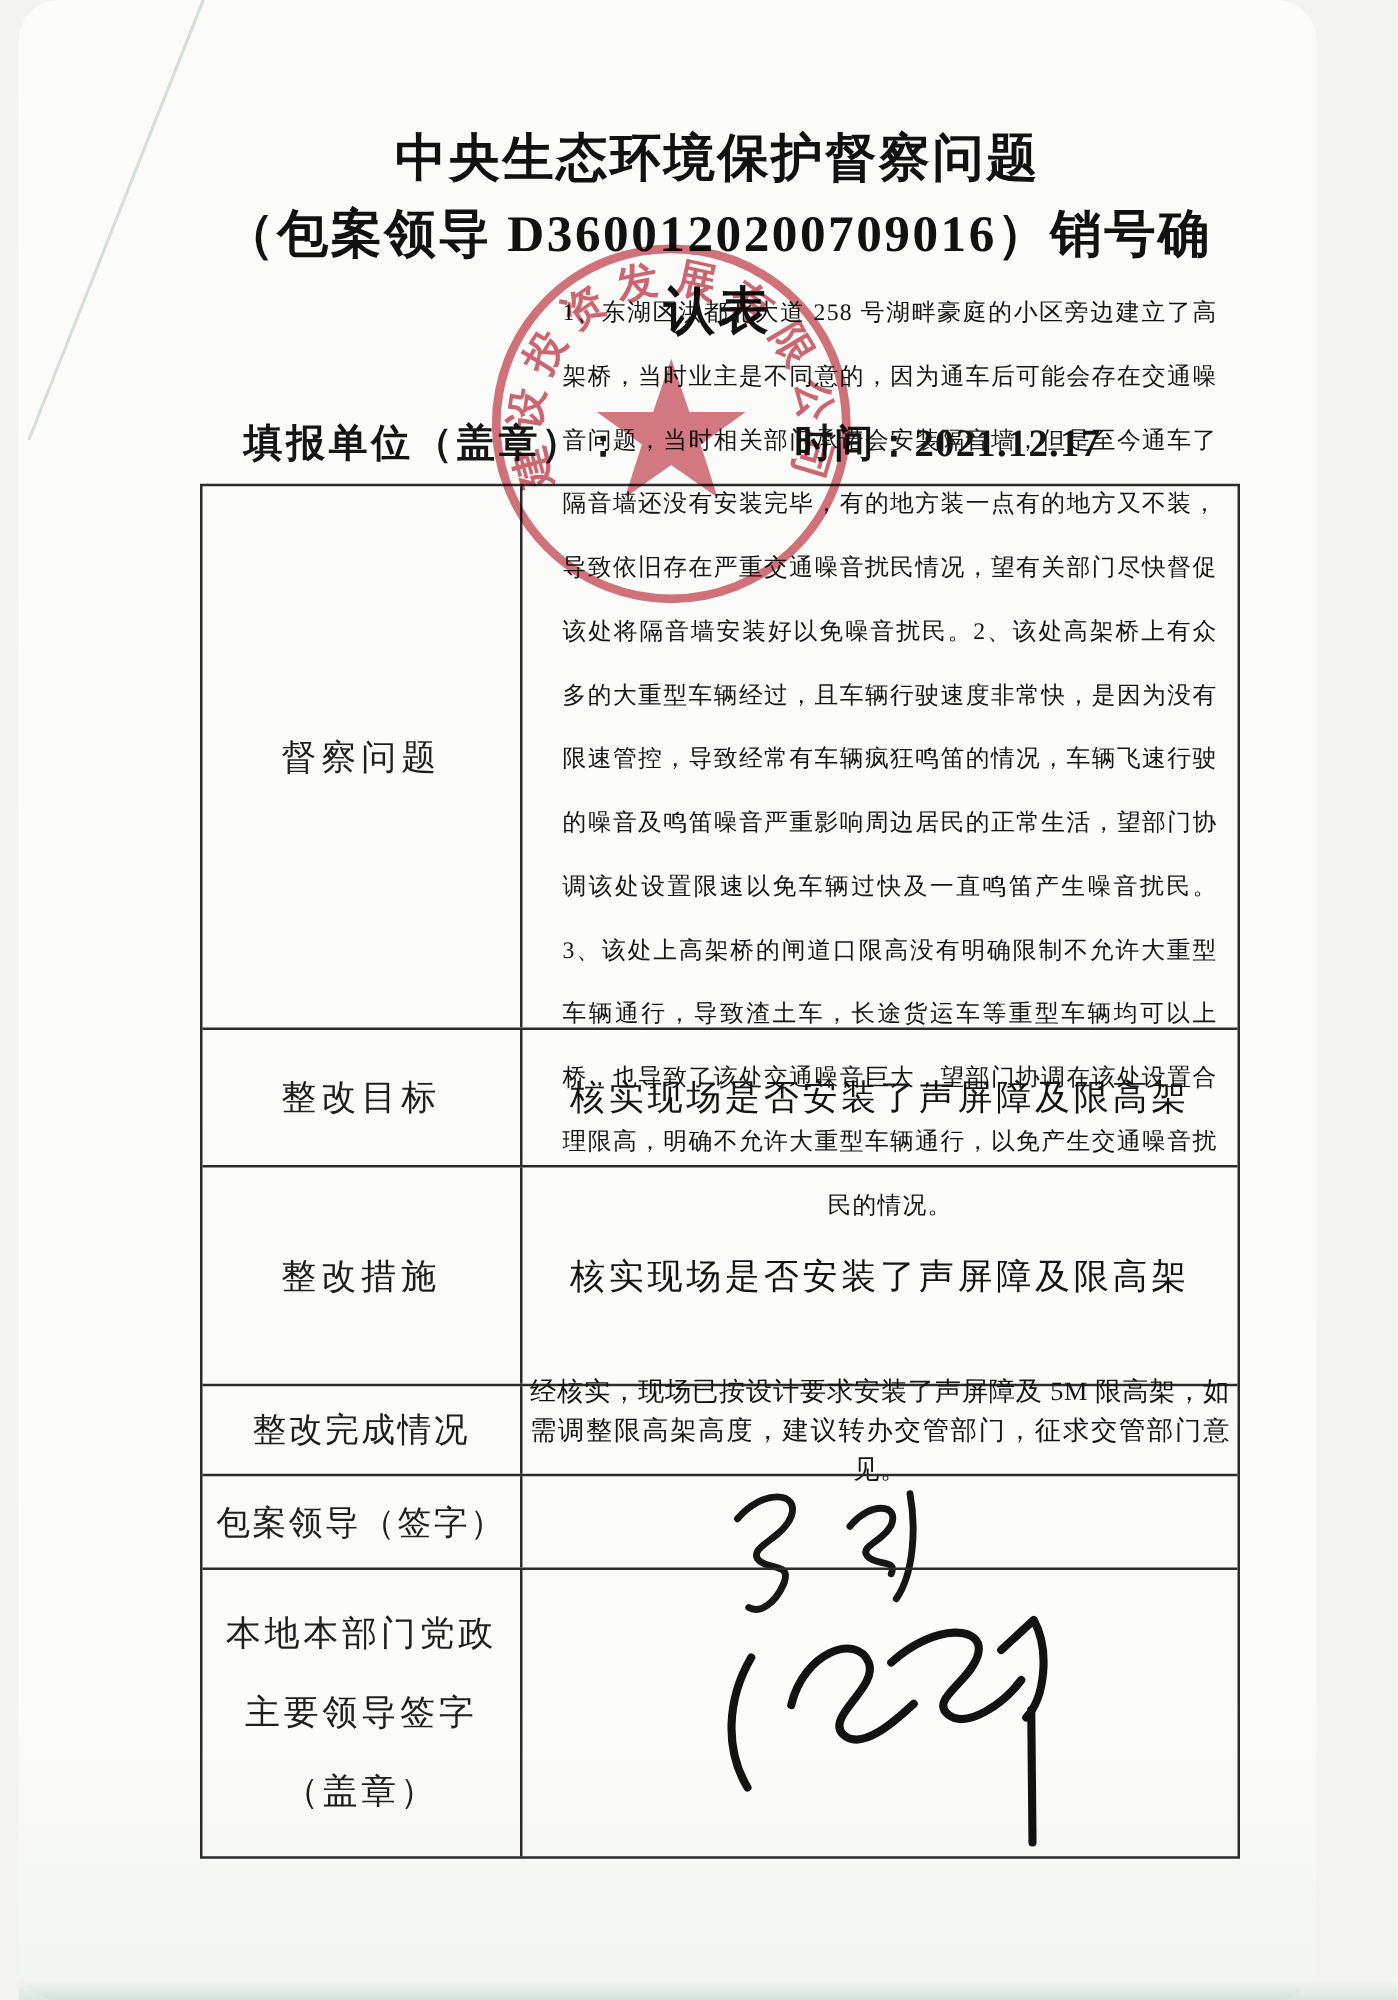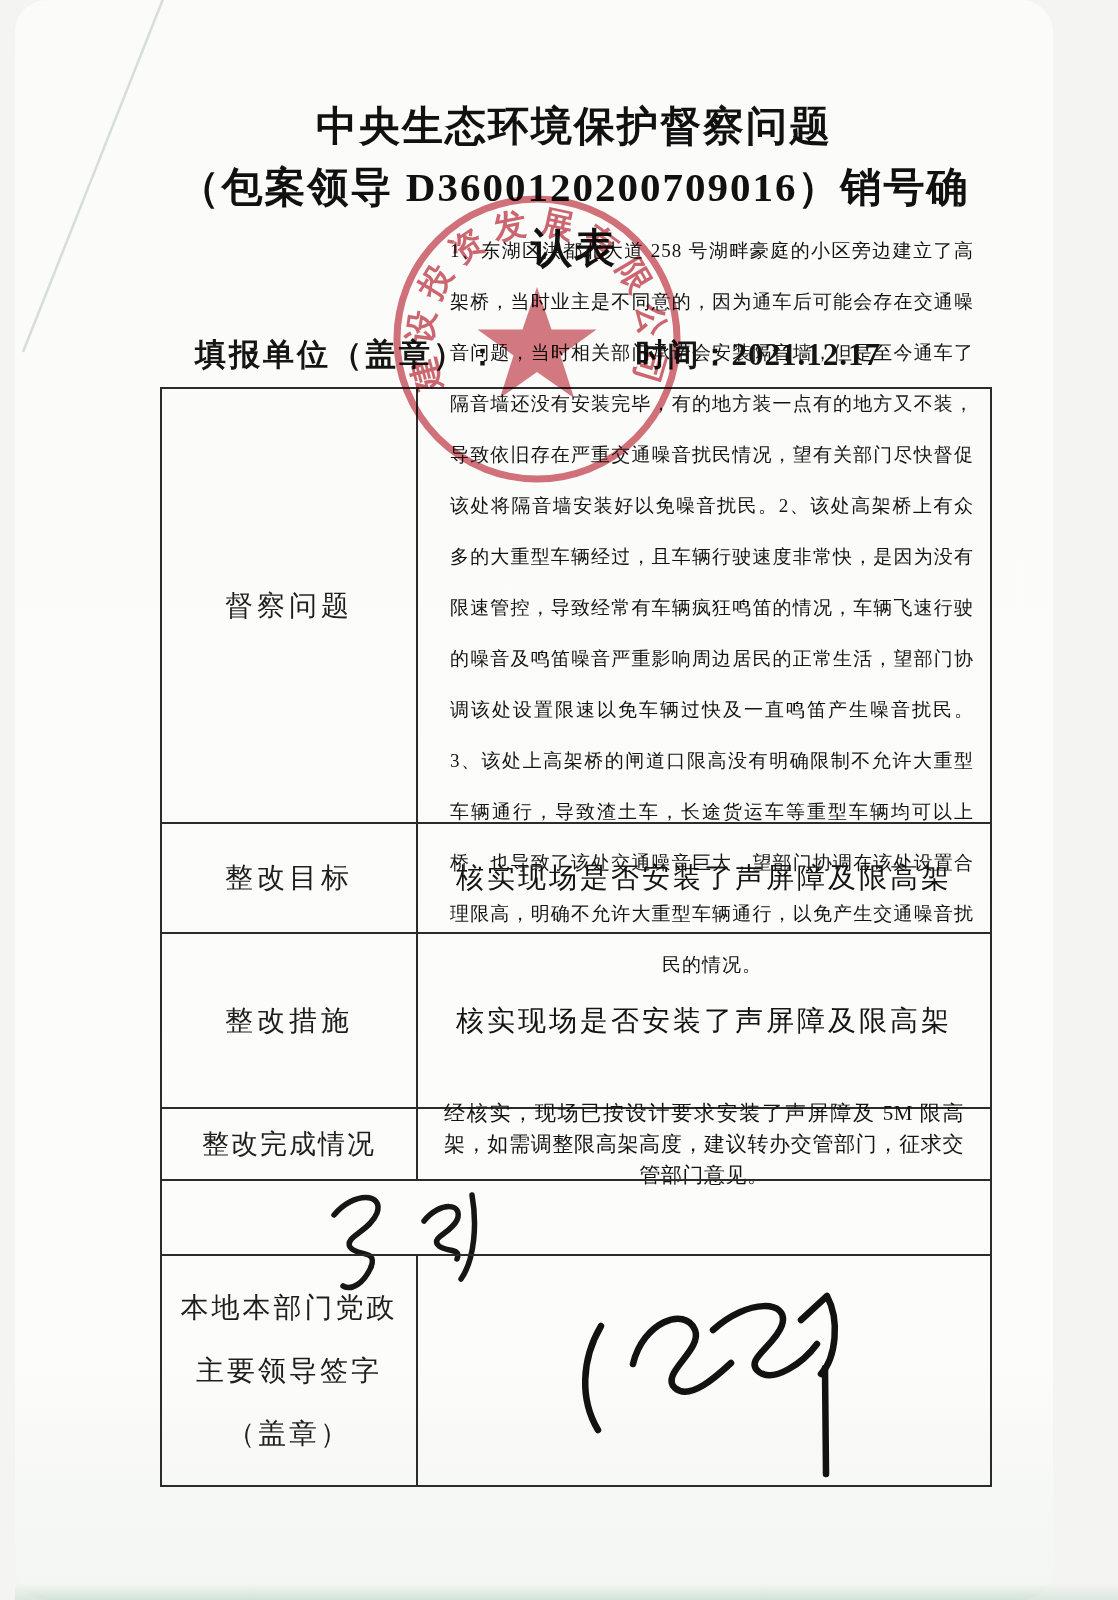--- a/index.html
+++ b/index.html
@@ -65,21 +65,21 @@
   .r5{top:790px;height:75px;}
   .r6{top:865px;height:231px;}
   .issue-text{
     padding:10px 16px 6px 32px;
     font-size:19px;line-height:51px;
     text-align:justify;text-align-last:center;
     letter-spacing:1px;
   }
   .goal-text{font-size:28px;letter-spacing:3px;font-family:Liberation Mono, monospace;}
   .done-text{
-    padding:4px 26px;font-size:21px;line-height:31px;
+    padding:4px 6px;font-size:21px;line-height:31px;
     text-align:justify;text-align-last:center;letter-spacing:.5px;
   }
   .label-sm{font-size:27px;letter-spacing:2px;}
   .label-multiline{line-height:63px;letter-spacing:3px;}
   .sig{position:absolute;pointer-events:none;}
   .sig1{left:142px;top:-2px;width:220px;height:120px;overflow:visible;}
   .sig2{left:145px;top:12px;width:330px;height:215px;overflow:visible;}
   .sr{position:absolute;width:1px;height:1px;overflow:hidden;clip:rect(0 0 0 0);white-space:nowrap;}
   .bottom-tint{
     position:absolute;left:0;bottom:0;width:1118px;height:16px;
@@ -129,20 +129,21 @@
     </div>
 
     <div class="row r4">
       <div class="cell-label label-sm">整改完成情况</div>
       <div class="cell-content">
         <div class="done-text">经核实，现场已按设计要求安装了声屏障及 5M 限高架，如需调整限高架高度，建议转办交管部门，征求交管部门意见。</div>
       </div>
     </div>
 
     <div class="row r5">
+      <div class="cell-label label-sm">包案领导（签字）</div>
       <div class="cell-content">
         <span class="sr">罗明</span>
         <svg class="sig sig1" viewBox="0 0 220 120">
           <g fill="none" stroke="#161616" stroke-width="5.5" stroke-linecap="round" stroke-linejoin="round">
             <path d="M30,36 C50,12 80,14 73,34 C66,52 40,58 46,68 C53,78 74,70 67,88"></path>
             <path d="M67,88 C60,104 48,112 39,107"></path>
             <path d="M120,42 C136,22 160,24 153,41 C147,54 127,58 134,66 C141,74 158,68 153,80"></path>
             <path d="M168,16 C173,44 171,80 157,100"></path>
           </g>
         </svg>

